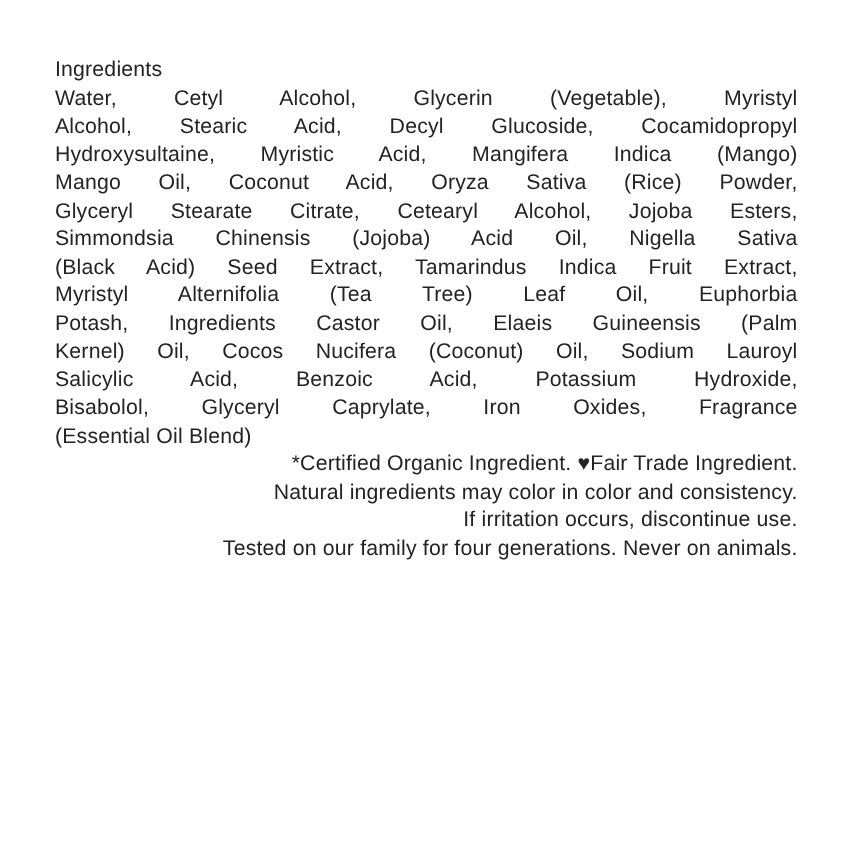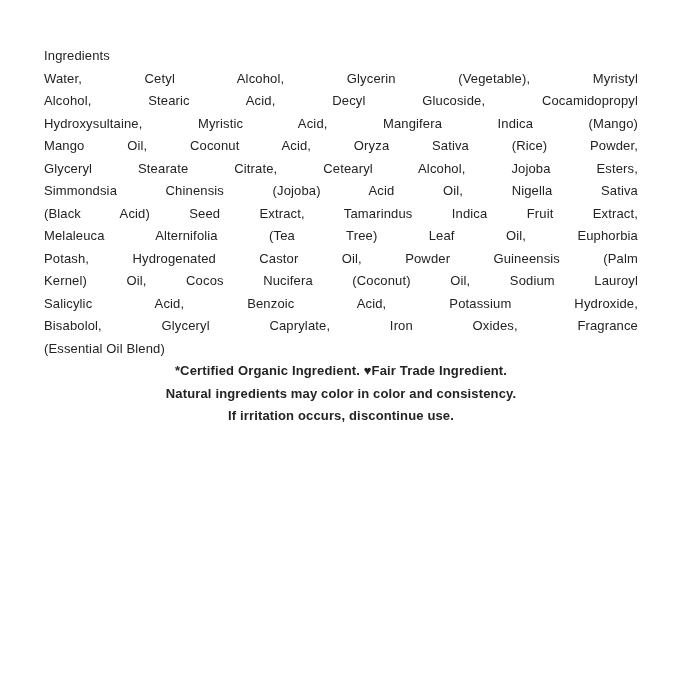--- a/index.html
+++ b/index.html
@@ -17,63 +17,63 @@
   }
   .label-block {
     position: absolute;
     left: 44px;
     top: 45px;
     width: 594px;
   }
   .heading,
   .jline,
   .note {
-    font-size: 13px;
+    font-size: 17px;
     line-height: 22.5px;
     letter-spacing: 0.15px;
     white-space: nowrap;
   }
   .heading {
     text-align: left;
   }
   
   .jline {
     text-align: justify;
     text-align-last: justify;
   }
   .jline.last {
     text-align-last: left;
   }
   .note {
-    text-align: center;
-    font-weight: bold;
+    text-align: right;
   }
 </style>
 </head>
 <body>
 
 <div class="label-block">
 
   <div class="heading">Ingredients</div>
 
   <div>
     <div class="jline">Water, Cetyl Alcohol, Glycerin (Vegetable), Myristyl</div>
     <div class="jline">Alcohol, Stearic Acid, Decyl Glucoside, Cocamidopropyl</div>
     <div class="jline">Hydroxysultaine, Myristic Acid, Mangifera Indica (Mango)</div>
     <div class="jline">Mango Oil, Coconut Acid, Oryza Sativa (Rice) Powder,</div>
     <div class="jline">Glyceryl Stearate Citrate, Cetearyl Alcohol, Jojoba Esters,</div>
     <div class="jline">Simmondsia Chinensis (Jojoba) Acid Oil, Nigella Sativa</div>
     <div class="jline">(Black Acid) Seed Extract, Tamarindus Indica Fruit Extract,</div>
-    <div class="jline">Melaleuca Alternifolia (Tea Tree) Leaf Oil, Euphorbia</div>
-    <div class="jline">Potash, Hydrogenated Castor Oil, Powder Guineensis (Palm</div>
+    <div class="jline">Myristyl Alternifolia (Tea Tree) Leaf Oil, Euphorbia</div>
+    <div class="jline">Potash, Ingredients Castor Oil, Elaeis Guineensis (Palm</div>
     <div class="jline">Kernel) Oil, Cocos Nucifera (Coconut) Oil, Sodium Lauroyl</div>
     <div class="jline">Salicylic Acid, Benzoic Acid, Potassium Hydroxide,</div>
     <div class="jline">Bisabolol, Glyceryl Caprylate, Iron Oxides, Fragrance</div>
     <div class="jline last">(Essential Oil Blend)</div>
   </div>
 
   <div>
     <div class="note">*Certified Organic Ingredient. ♥Fair Trade Ingredient.</div>
     <div class="note">Natural ingredients may color in color and consistency.</div>
     <div class="note">If irritation occurs, discontinue use.</div>
+    <div class="note">Tested on our family for four generations. Never on animals.</div>
   </div>
 
 </div>
 
 </body></html>

